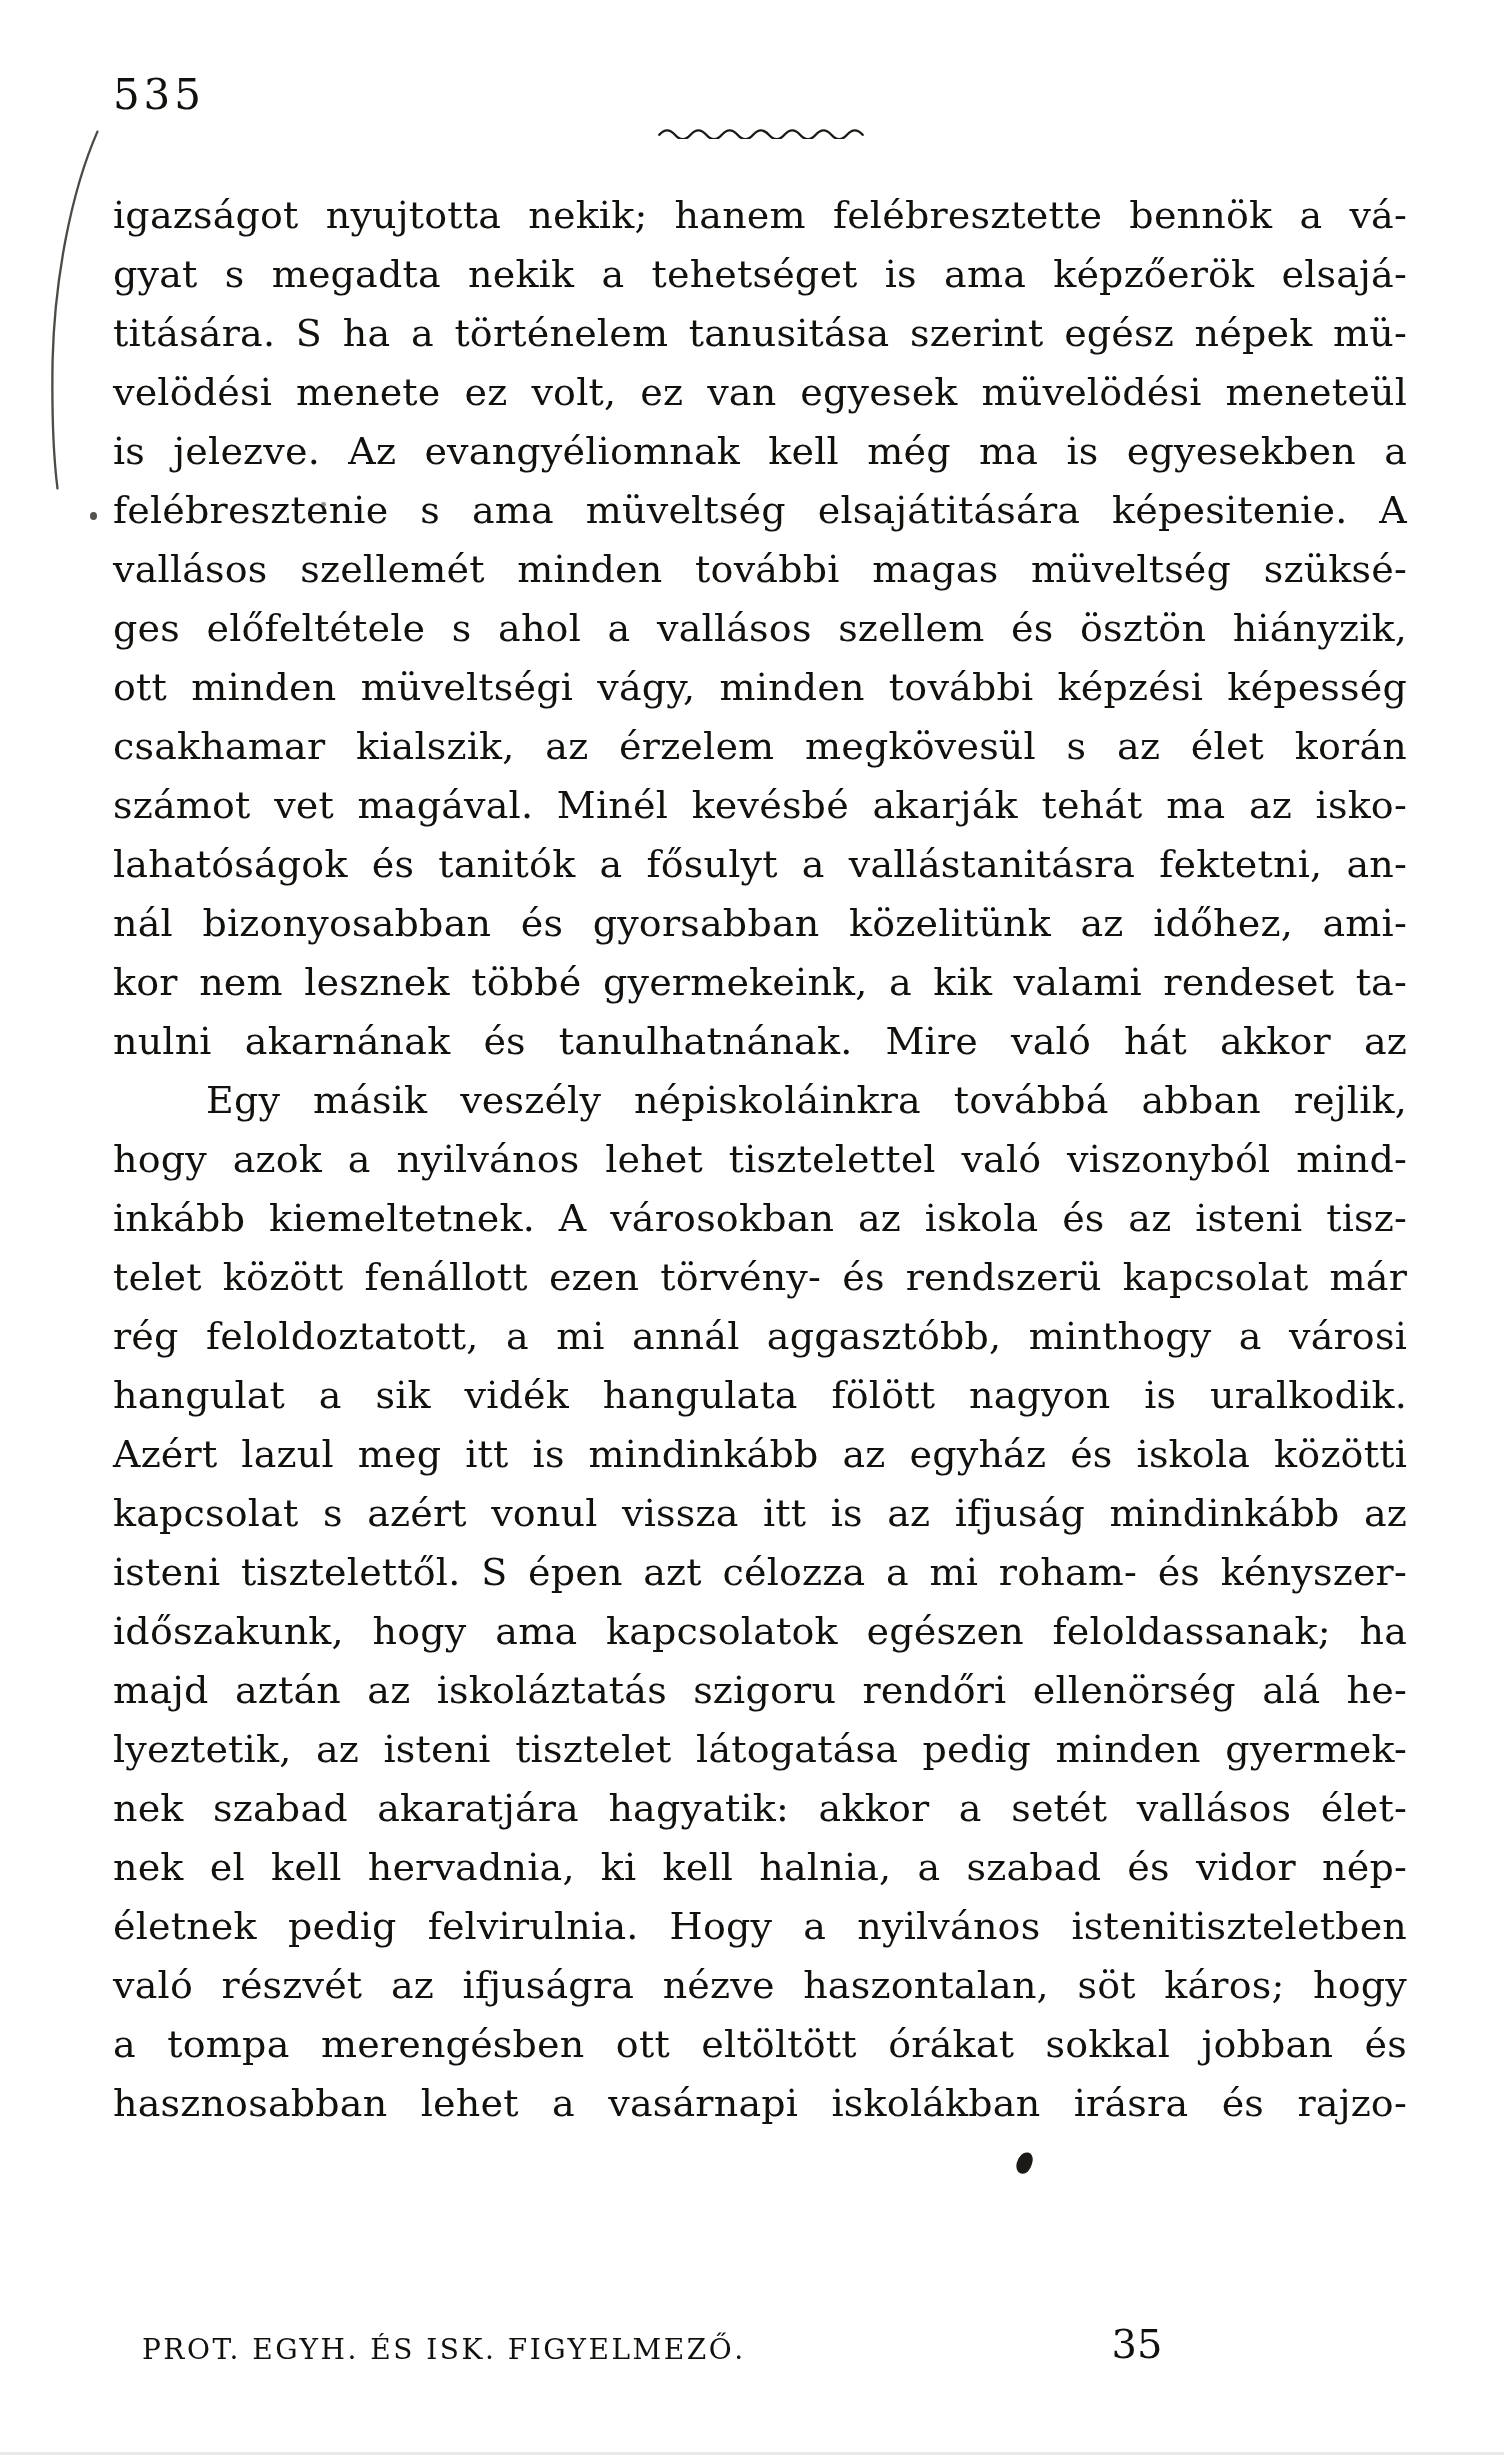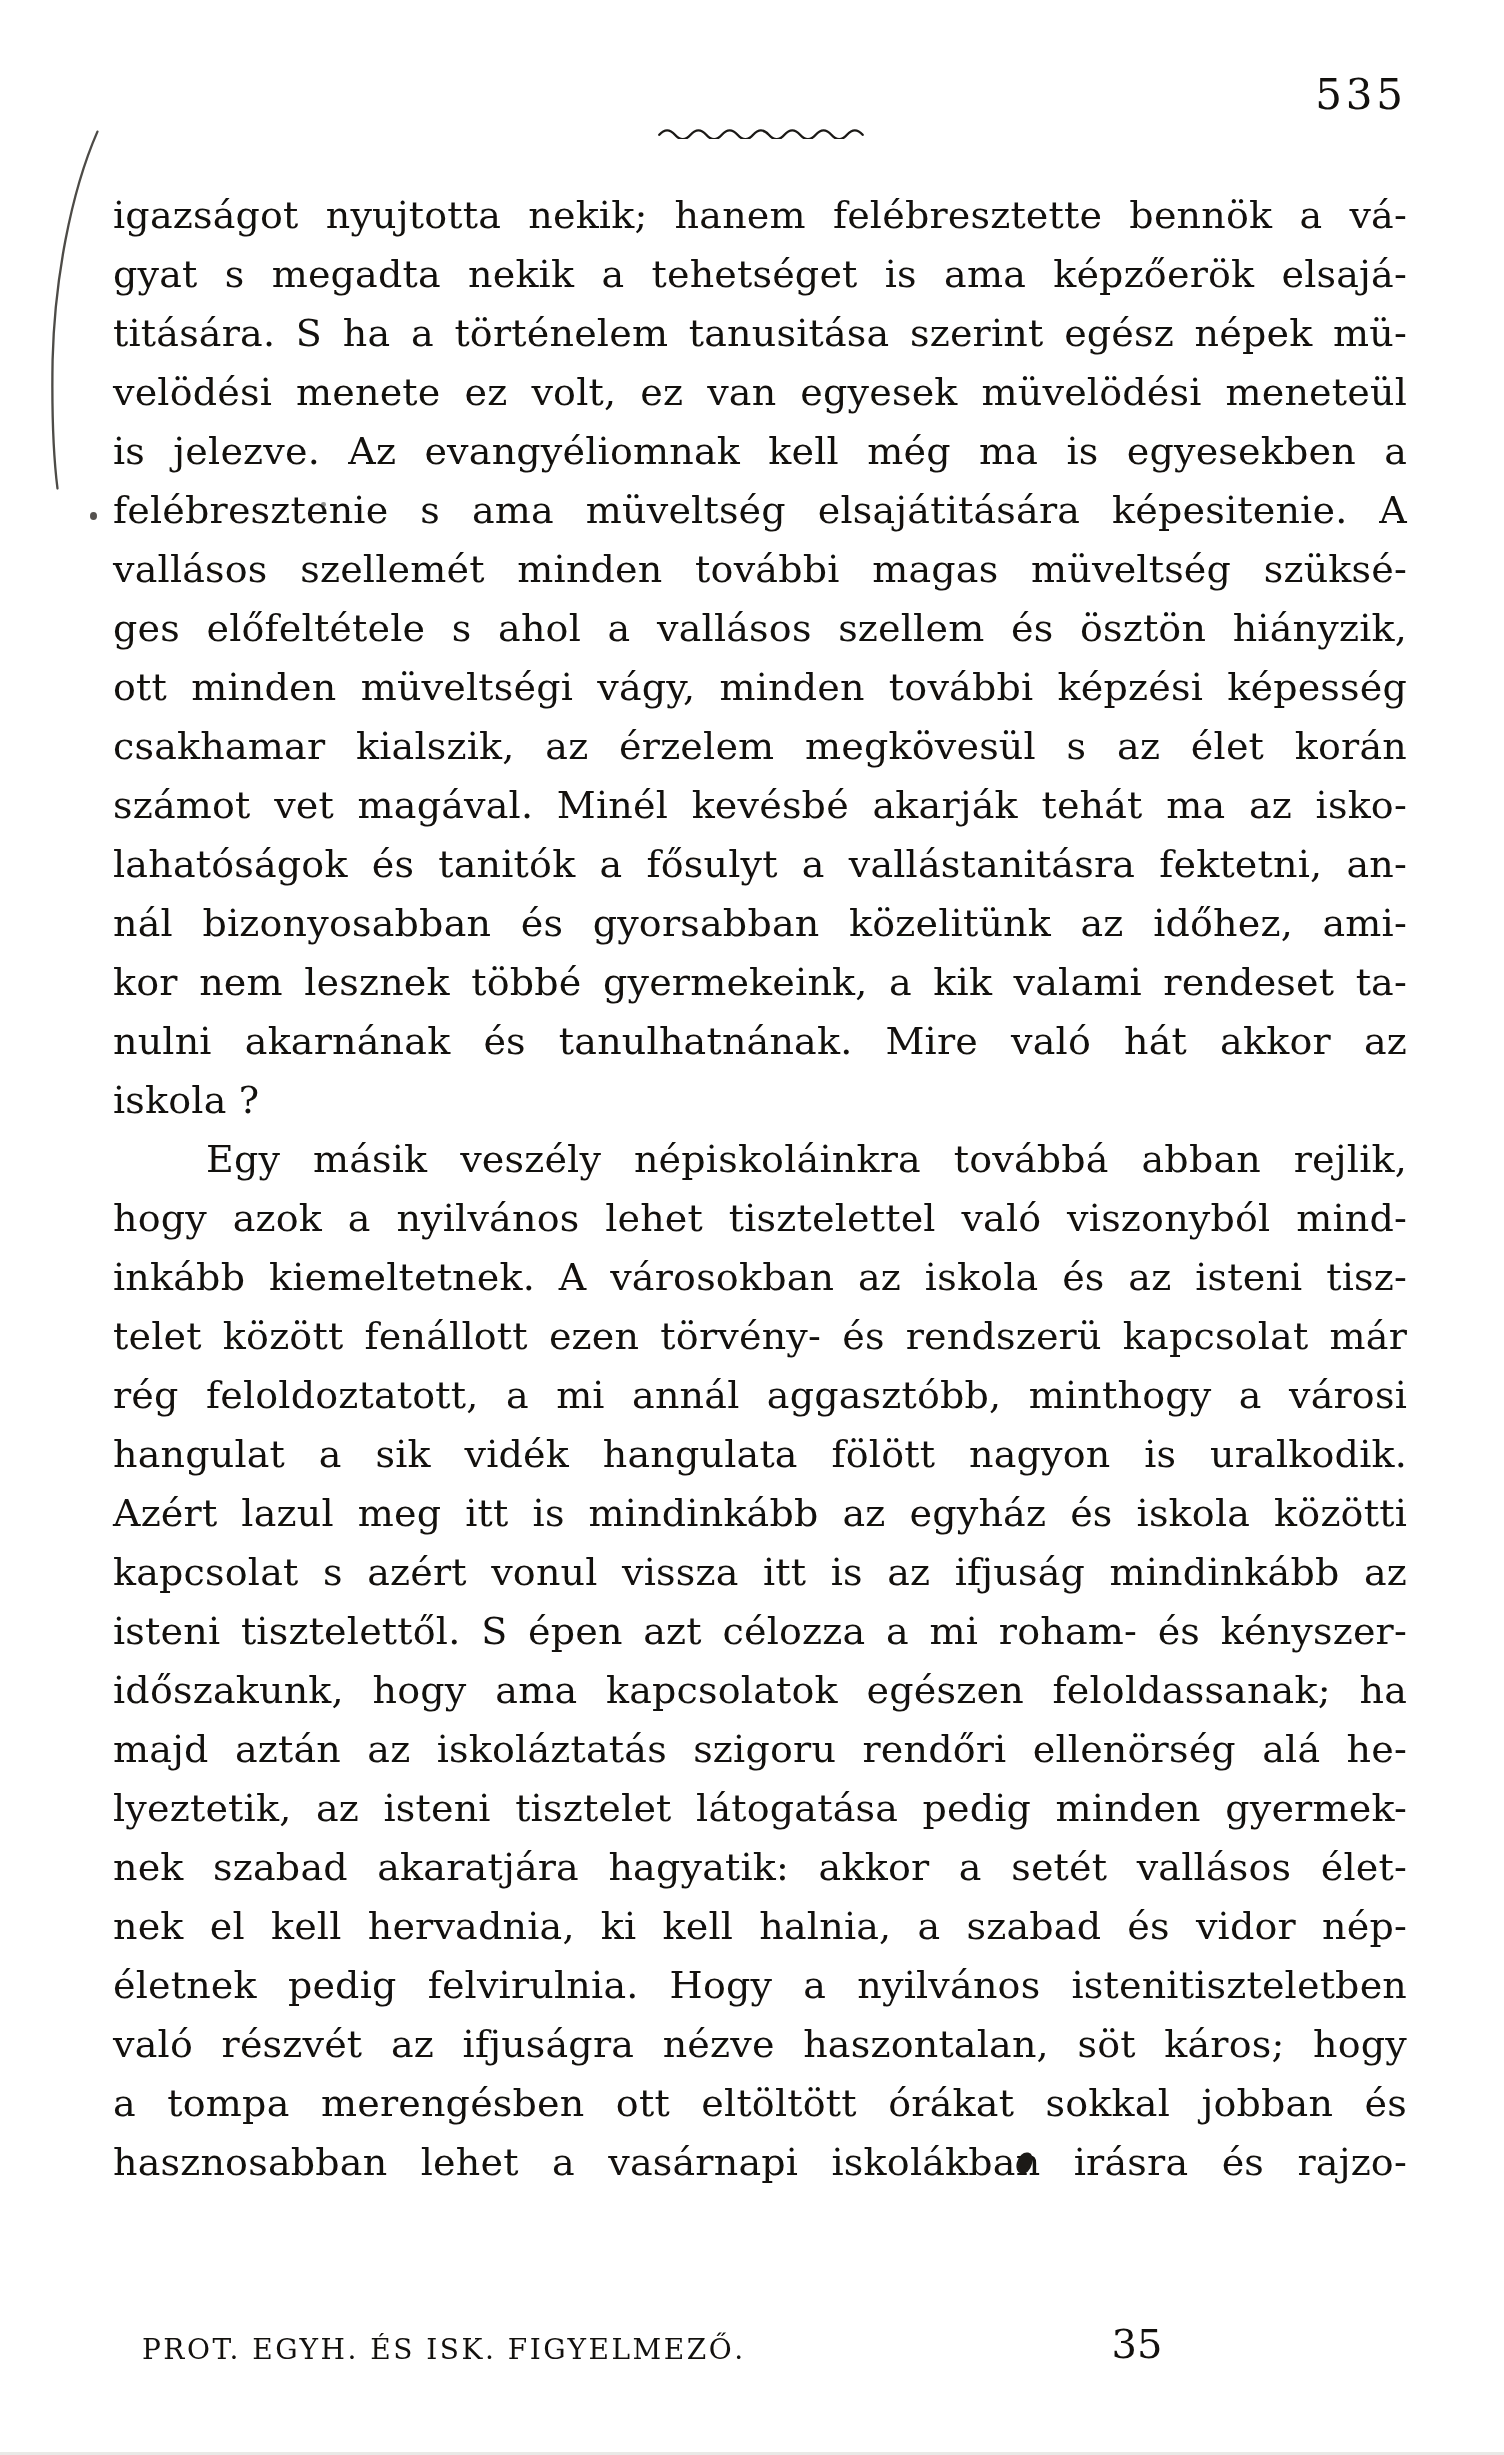--- a/index.html
+++ b/index.html
@@ -2,21 +2,21 @@
 <html><head>
 <meta charset="utf-8">
 <style>
   html,body{margin:0;padding:0;}
   body{
     width:1505px;height:2455px;position:relative;overflow:hidden;
     background:#ffffff;color:#13110e;
     font-family:"DejaVu Serif","Liberation Serif",serif;
   }
   .scan-edge{position:absolute;left:0;bottom:0;width:100%;height:2.9px;background:#e9e9e7;}
-  .page-header{position:absolute;left:113px;top:74px;width:1294px;text-align:right;}
+  .page-header{position:absolute;left:113px;top:74px;width:1294px;text-align:left;}
   .page-number{font-size:42px;letter-spacing:3.9px;line-height:1;}
   .pn-underline{margin:9.8px auto 0;display:block;width:210px;height:13.7px;}
   .body-text{position:absolute;left:113px;top:186px;width:1294px;}
   .line{
     font-size:38px;line-height:59px;height:59px;
     text-align:justify;text-align-last:justify;text-justify:inter-word;
     white-space:normal;letter-spacing:0.2px;
   }
   .line.left{text-align-last:left;}
   .line.indent{text-indent:93px;}
@@ -52,21 +52,20 @@
     <div class="line">felébresztenie s ama müveltség elsajátitására képesitenie. A</div>
     <div class="line">vallásos szellemét minden további magas müveltség szüksé-</div>
     <div class="line">ges előfeltétele s ahol a vallásos szellem és ösztön hiányzik,</div>
     <div class="line">ott minden müveltségi vágy, minden további képzési képesség</div>
     <div class="line">csakhamar kialszik, az érzelem megkövesül s az élet korán</div>
     <div class="line">számot vet magával. Minél kevésbé akarják tehát ma az isko-</div>
     <div class="line">lahatóságok és tanitók a fősulyt a vallástanitásra fektetni, an-</div>
     <div class="line">nál bizonyosabban és gyorsabban közelitünk az időhez, ami-</div>
     <div class="line">kor nem lesznek többé gyermekeink, a kik valami rendeset ta-</div>
     <div class="line">nulni akarnának és tanulhatnának. Mire való hát akkor az</div>
-    <div class="line left">iskola ?</div>
     <div class="line indent">Egy másik veszély népiskoláinkra továbbá abban rejlik,</div>
     <div class="line">hogy azok a nyilvános lehet tisztelettel való viszonyból mind-</div>
     <div class="line">inkább kiemeltetnek. A városokban az iskola és az isteni tisz-</div>
     <div class="line">telet között fenállott ezen törvény- és rendszerü kapcsolat már</div>
     <div class="line">rég feloldoztatott, a mi annál aggasztóbb, minthogy a városi</div>
     <div class="line">hangulat a sik vidék hangulata fölött nagyon is uralkodik.</div>
     <div class="line">Azért lazul meg itt is mindinkább az egyház és iskola közötti</div>
     <div class="line">kapcsolat s azért vonul vissza itt is az ifjuság mindinkább az</div>
     <div class="line">isteni tisztelettől. S épen azt célozza a mi roham- és kényszer-</div>
     <div class="line">időszakunk, hogy ama kapcsolatok egészen feloldassanak; ha</div>

